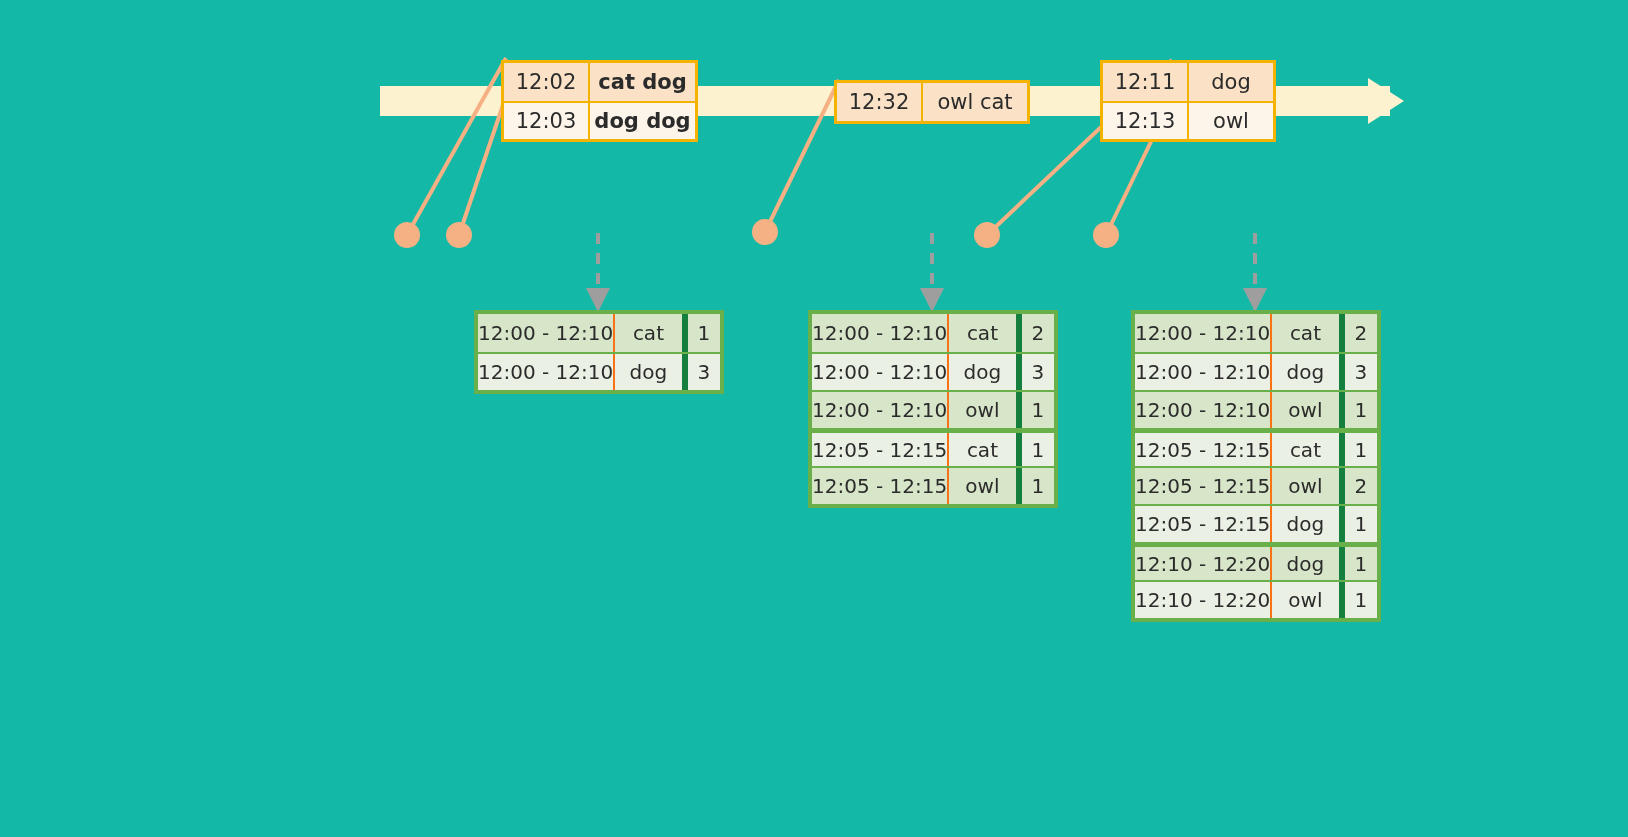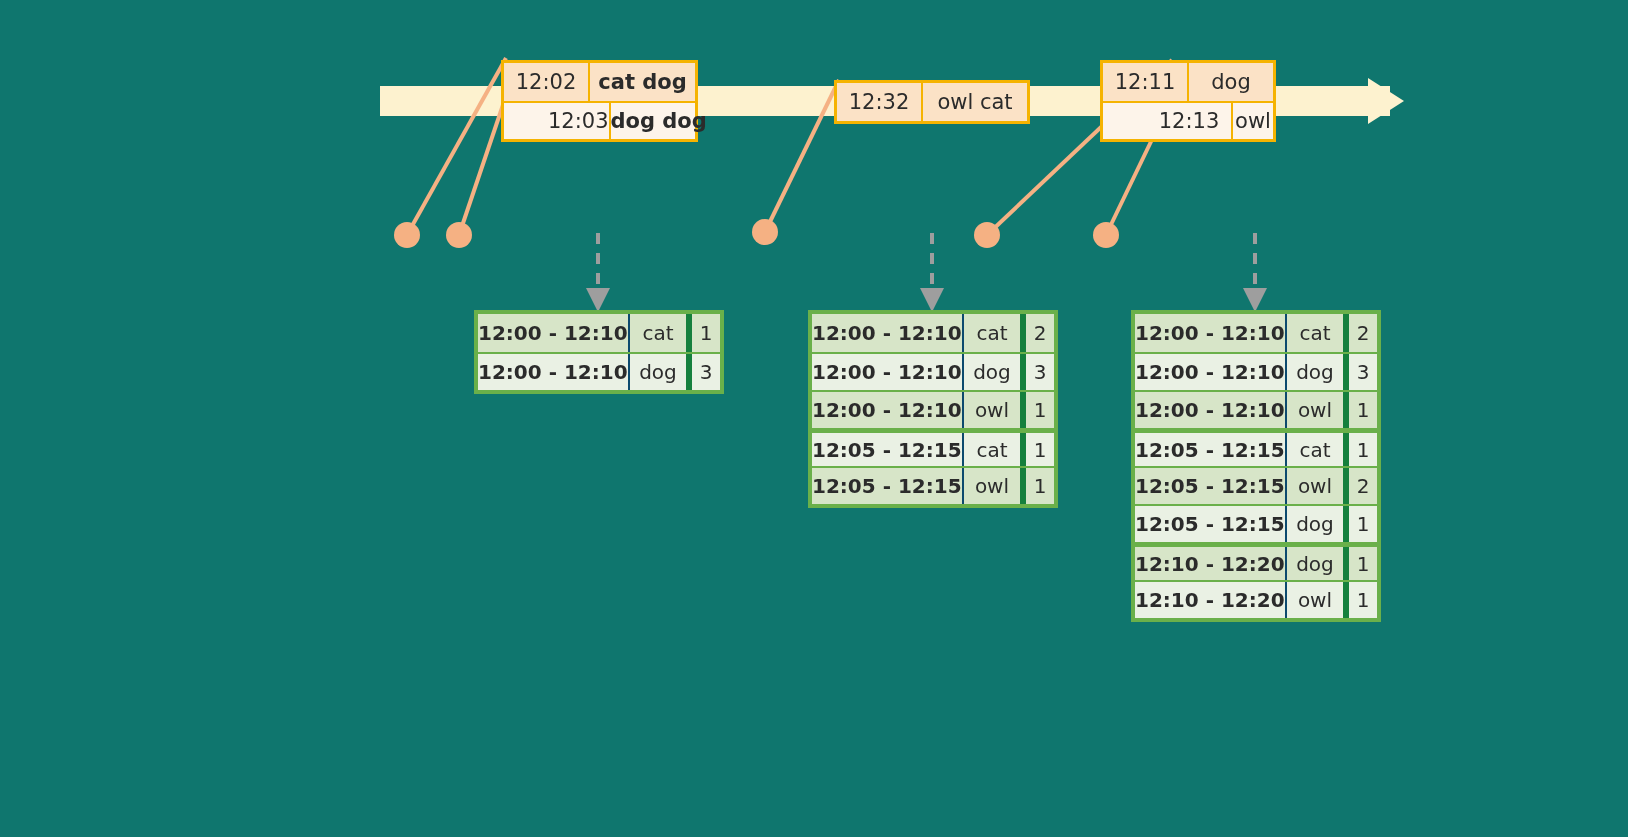--- a/index.html
+++ b/index.html
@@ -7,21 +7,21 @@
     padding: 0;
     background: #000000;
   }
   body {
     font-family: "DejaVu Sans", sans-serif;
   }
   #canvas {
     position: relative;
     width: 1628px;
     height: 837px;
-    background: #0f766e;
+    background: #14b8a6;
     overflow: hidden;
   }
 
   
   .timeline-bar {
     position: absolute;
     left: 380px;
     top: 86px;
     width: 1010px;
     height: 30px;
@@ -47,21 +47,21 @@
   }
   .event-row {
     display: flex;
     height: 38px;
     box-sizing: border-box;
   }
   .event-row + .event-row {
     border-top: 2px solid #f5b301;
   }
   .event-row.dark  { background: #fbe2c6; }
-  .event-row.light { background: #fdf4ea; padding-left: 44px; }
+  .event-row.light { background: #fdf4ea; }
   .event-cell {
     display: flex;
     align-items: center;
     justify-content: center;
     font-size: 21px;
     color: #2b2b2b;
     box-sizing: border-box;
     white-space: nowrap;
   }
   .event-cell.time {
@@ -114,22 +114,21 @@
     align-items: center;
     justify-content: center;
     font-size: 20px;
     color: #2b2b2b;
     box-sizing: border-box;
     white-space: nowrap;
     background: inherit;
   }
   .res-cell.win {
     flex: 1;
-    border-right: 2px solid #0c4a6e;
-    font-weight: bold;
+    border-right: 2px solid #f97316;
   }
   .res-cell.key {
     width: 84px;
     border-right: 6px solid #15803d;
   }
   .res-cell.cnt { width: 38px; }
 
   #table-1 { left: 474px; top: 310px; width: 250px; }
   #table-2 { left: 808px; top: 310px; width: 250px; }
   #table-3 { left: 1131px; top: 310px; width: 250px; }

